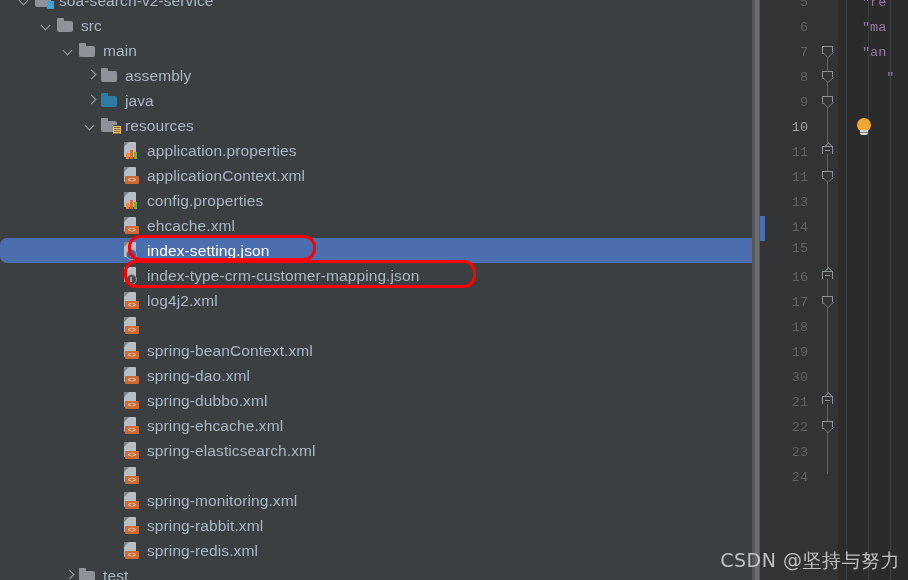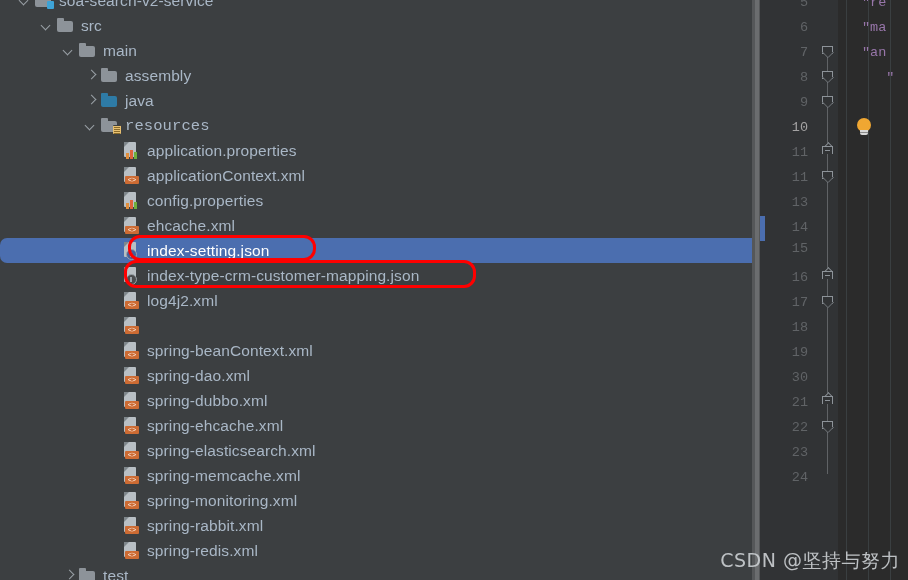--- a/index.html
+++ b/index.html
@@ -419,21 +419,21 @@
       </div>
       <div class="tree-row" style="position: absolute; left: 0px; right: 0px; top: 63px;">
         <span style="display: inline-block; flex: 0 0 auto; width: 84px;"></span>
         <span class="arrow right"></span>
         <span class="ficon">
           <span class="tab"></span>
           <span class="body"></span>
         </span>
         <span class="label">assembly</span>
       </div>
-      <div class="tree-row" style="position: absolute; left: 0px; right: 0px; top: 113px; font-family: Liberation Mono, monospace;">
+      <div class="tree-row" style="position: absolute; left: 0px; right: 0px; top: 113px;">
         <span style="display: inline-block; flex: 0 0 auto; width: 84px;"></span>
         <span class="arrow down"></span>
         <span class="ficon">
           <span class="tab"></span>
           <span class="body"></span>
           <span class="badge-lines"></span>
         </span>
         <span class="label">resources</span>
       </div>
       <div class="tree-row" style="position: absolute; left: 0px; right: 0px; top: 138px;">
@@ -574,21 +574,20 @@
         <span class="label">spring-elasticsearch.xml</span>
       </div>
       <div class="tree-row" style="position: absolute; left: 0px; right: 0px; top: 463px;">
         <span style="display: inline-block; flex: 0 0 auto; width: 106px;"></span>
         <span class="arrow none"></span>
         <span class="dicon">
           <span class="sheet"></span>
           <span class="fold"></span>
           <span class="tag">&lt;&gt;</span>
         </span>
-        <span class="label">spring-memcache.xml</span>
       </div>
       <div class="tree-row" style="position: absolute; left: 0px; right: 0px; top: 488px;">
         <span style="display: inline-block; flex: 0 0 auto; width: 106px;"></span>
         <span class="arrow none"></span>
         <span class="dicon">
           <span class="sheet"></span>
           <span class="fold"></span>
           <span class="tag">&lt;&gt;</span>
         </span>
         <span class="label">spring-monitoring.xml</span>

